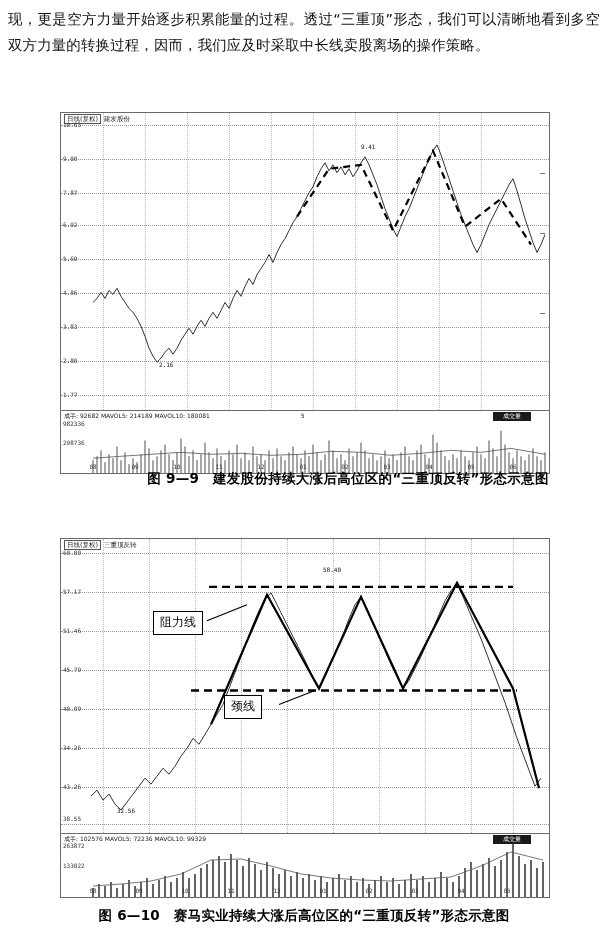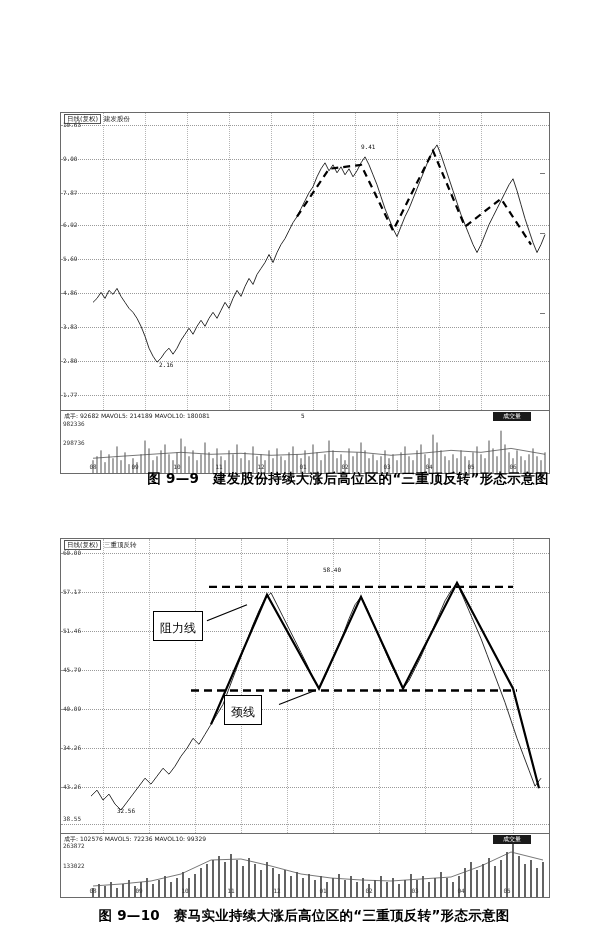--- a/index.html
+++ b/index.html
@@ -152,21 +152,21 @@
   }
   .cap1 { top: 470px; padding-left: 44px; }
   .cap2 { top: 907px; }
 
   .callout {
     position: absolute;
     border: 1.4px solid #000;
     background: #fff;
     font-size: 12px;
     font-family: "DejaVu Sans", sans-serif;
-    padding: 8px 6px 3px 6px;
+    padding: 2px 6px 3px 6px;
     color: #000;
     white-space: nowrap;
   }
   .co1 { left: 92px; top: 72px; }
   .co2 { left: 163px; top: 156px; }
 
   svg.overlay {
     position: absolute;
     left: 0; top: 0;
     width: 100%;
@@ -179,20 +179,23 @@
     width: 5px;
     height: 1px;
     background: #777;
   }
 </style>
 </head>
 <body>
 
 <div class="page">
 
+  <div class="body-text">
+    <p>现，更是空方力量开始逐步积累能量的过程。透过“三重顶”形态，我们可以清晰地看到多空双方力量的转换过程，因而，我们应及时采取中长线卖股离场的操作策略。</p>
+  </div>
 
   <div class="figure fig1">
     <div class="chart-frame">
 
       <div class="price-pane">
         <div class="pane-title">
           <span class="box">日线(复权)</span><span>建发股份</span>
         </div>
 
         <div class="gridline" style="top:12px"></div>
@@ -548,15 +551,15 @@
           <span style="left:308px">02</span>
           <span style="left:354px">03</span>
           <span style="left:400px">04</span>
           <span style="left:446px">05</span>
         </div>
       </div>
 
     </div>
   </div>
 
-  <div class="caption cap2">图 9—10　赛马实业持续大涨后高位区的“三重顶反转”形态示意图</div>
+  <div class="caption cap2">图 6—10　赛马实业持续大涨后高位区的“三重顶反转”形态示意图</div>
 
 </div>
 
 </body></html>

